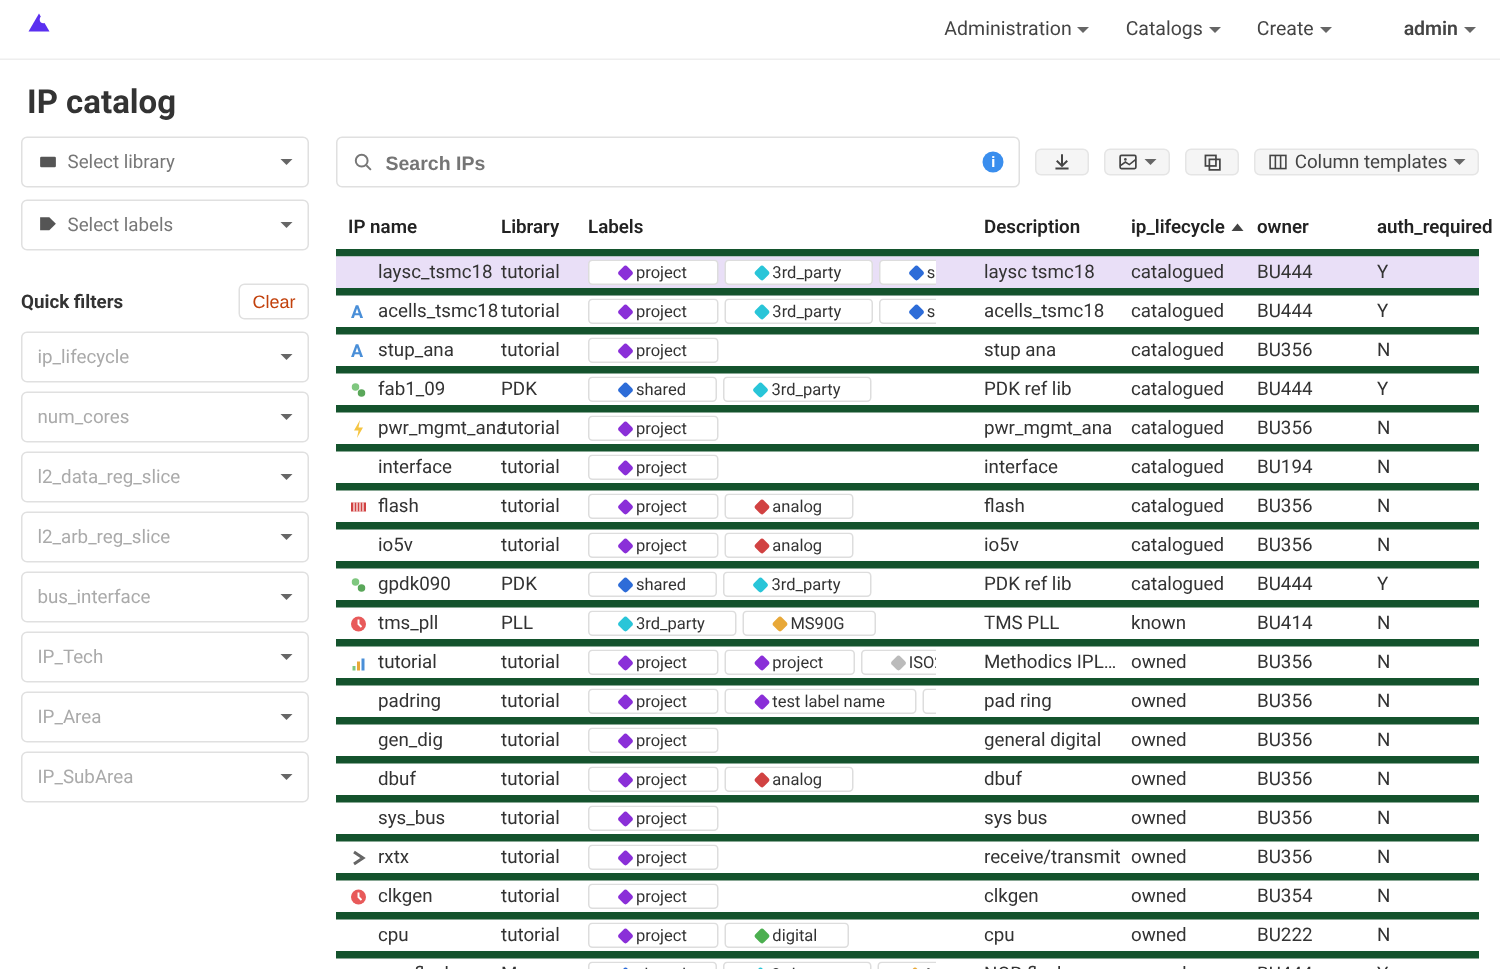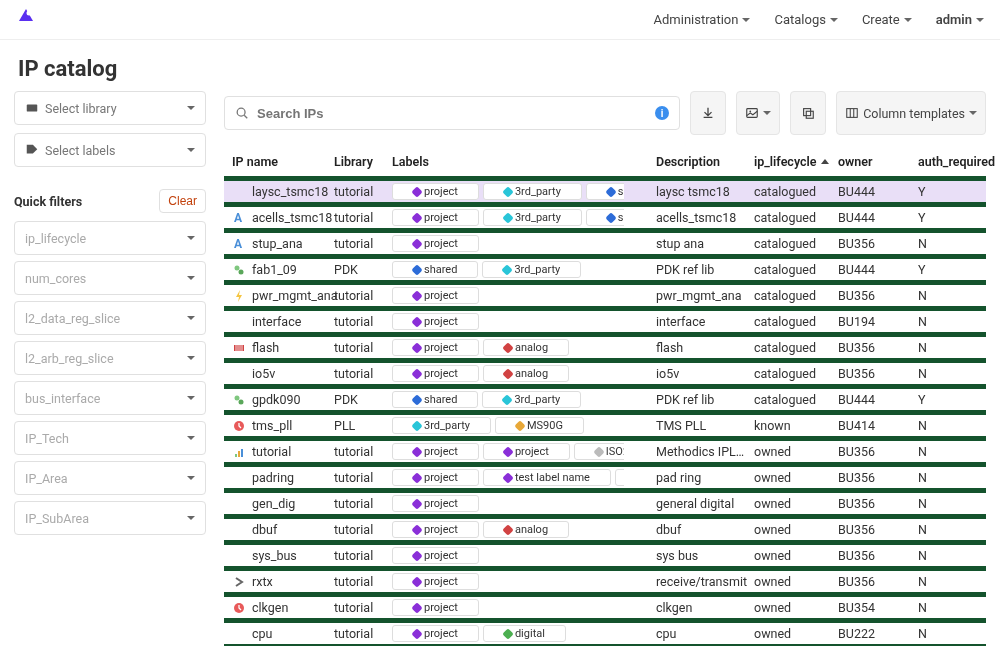--- a/index.html
+++ b/index.html
@@ -2,39 +2,39 @@
 <html><head>
 <meta charset="utf-8">
 <style>
 * { box-sizing: border-box; margin: 0; padding: 0; }
 body { font-family: -apple-system, BlinkMacSystemFont, "Segoe UI", Roboto, sans-serif; font-size: 13px; color: #333; background: #fff; }
 .topbar { height: 40px; border-bottom: 1px solid #eee; display: flex; align-items: center; padding: 0 16px; }
 .logo { font-size: 20px; color: #5a2ff0; font-weight: bold; margin-right: auto; }
 .nav-items { display: flex; gap: 24px; align-items: center; }
 .nav-item { color: #444; cursor: pointer; display: flex; align-items: center; gap: 4px; font-size: 13px; }
 .chevron-down { display: inline-block; width: 0; height: 0; border-left: 4px solid transparent; border-right: 4px solid transparent; border-top: 4px solid #666; }
-.user-link { font-weight: 600; }
+.user-link { font-weight: 600; margin-left: 24px; }
 
 .page-title { font-size: 22px; font-weight: 700; padding: 16px 18px 10px; }
 .content { display: flex; gap: 18px; padding: 0 14px 14px; }
 .sidebar { width: 192px; flex-shrink: 0; }
 .filter-box { border: 1px solid #e0e0e0; border-radius: 4px; padding: 7px 10px; display: flex; align-items: center; gap: 6px; color: #777; height: 34px; margin-bottom: 8px; cursor: pointer; font-size: 12.5px; }
 .filter-box .chev { margin-left: auto; }
 .qf-head { display: flex; align-items: center; justify-content: space-between; margin-top: 22px; margin-bottom: 8px; }
 .qf-title { font-weight: 700; font-size: 12.5px; }
 .clear-btn { border: 1px solid #e0e0e0; background: #fff; color: #c2410c; padding: 4px 8px; border-radius: 4px; font-size: 12px; cursor: pointer; }
 .qf-item { border: 1px solid #e0e0e0; border-radius: 4px; padding: 7px 10px; display: flex; align-items: center; color: #aaa; height: 34px; margin-bottom: 6px; font-size: 12.5px; cursor: pointer; }
 .qf-item .chev { margin-left: auto; }
 
 .main { flex: 1; min-width: 0; }
 .toolbar { display: flex; align-items: center; gap: 10px; margin-bottom: 12px; }
 .search-box { flex: 1; border: 1px solid #e0e0e0; border-radius: 4px; height: 34px; display: flex; align-items: center; padding: 0 10px; gap: 8px; }
 .search-box input { border: none; outline: none; flex: 1; font-size: 13px; font-weight: bold; }
 .info-icon { width: 14px; height: 14px; background: #3a8eee; border-radius: 50%; color: #fff; font-size: 10px; display: flex; align-items: center; justify-content: center; font-weight: bold; }
-.tool-btn { border: 1px solid #e5e5e5; background: #f5f5f5; border-radius: 4px; height: 44px; min-width: 36px; padding: 0 8px; display: flex; align-items: center; justify-content: center; cursor: pointer; gap: 4px; color: #444; }
+.tool-btn { border: 1px solid #e5e5e5; background: #f5f5f5; border-radius: 4px; height: 18px; min-width: 36px; padding: 0 8px; display: flex; align-items: center; justify-content: center; cursor: pointer; gap: 4px; color: #444; }
 .col-templates { font-size: 12.5px; }
 
 .table { width: 100%; }
 .thead, .row { display: flex; align-items: center; padding: 0 8px; border-bottom: 5px solid #14532d; }
 .thead { height: 34px; font-weight: 600; font-size: 12.5px; color: #222; }
 .row { height: 26px; font-size: 12.5px; }
 .row.selected { background: #e9dff7; }
 .col-name { width: 102px; display: flex; align-items: center; gap: 6px; }
 .col-lib { width: 58px; }
 .col-labels { width: 232px; display: flex; gap: 4px; flex-wrap: nowrap; overflow: hidden; }

